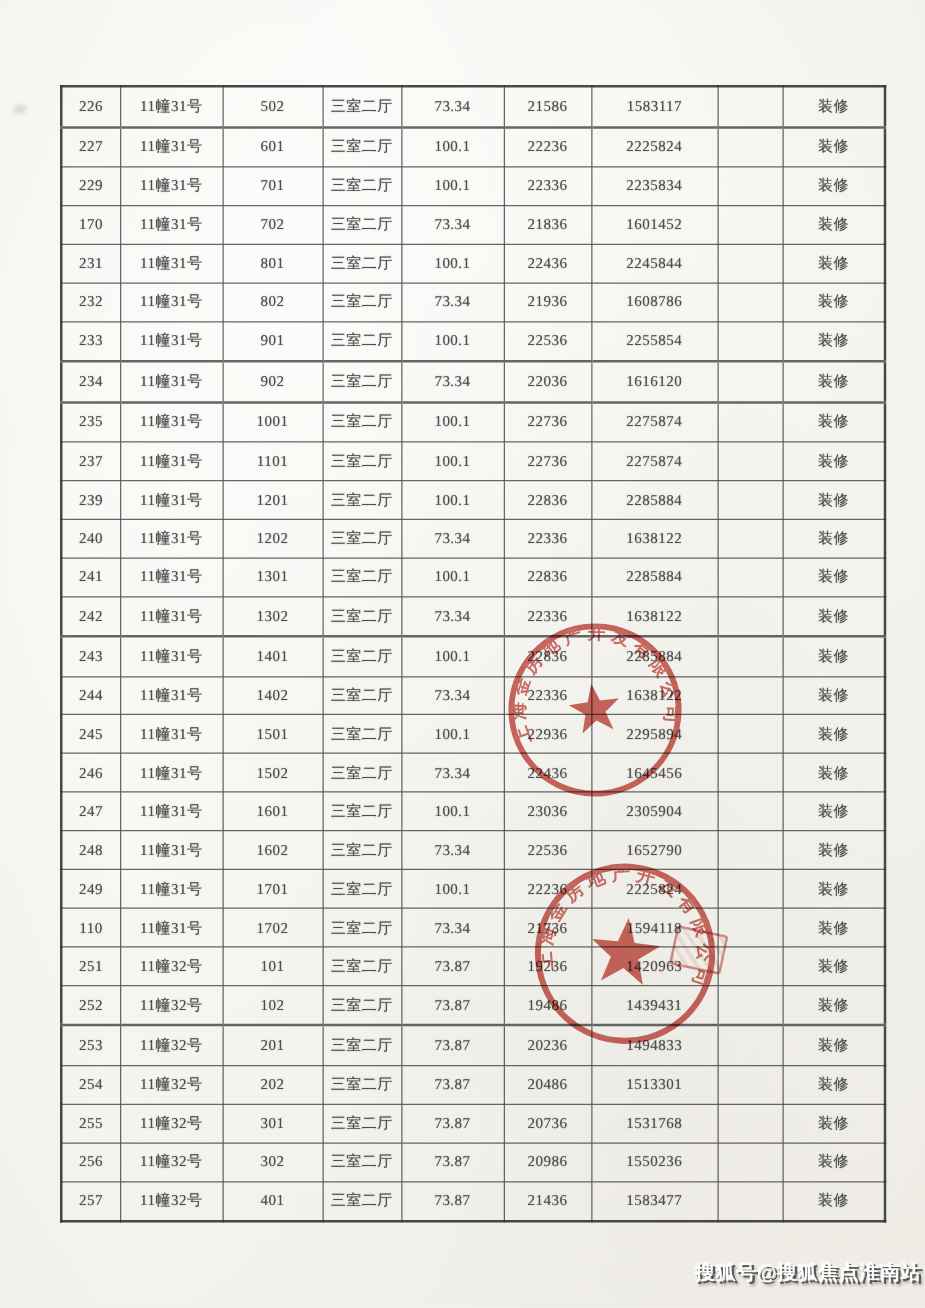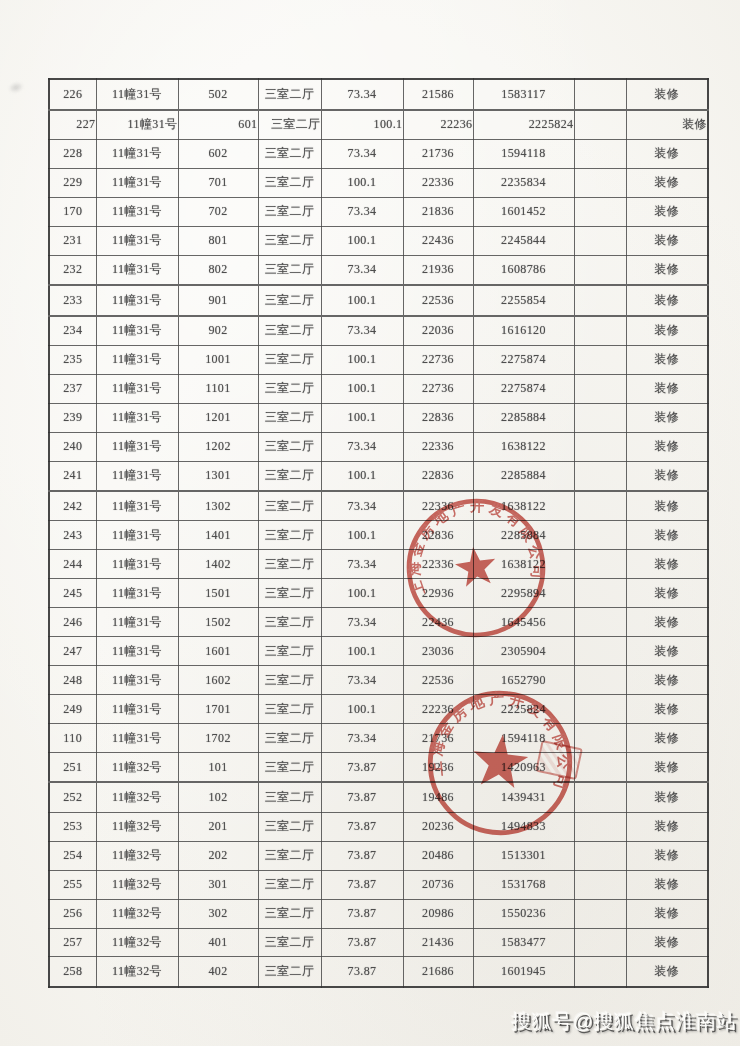--- a/index.html
+++ b/index.html
@@ -15,38 +15,38 @@
       radial-gradient(ellipse at 70% 80%, rgba(214,209,198,.30), rgba(214,209,198,0) 60%),
       radial-gradient(ellipse at 50% 45%, #f8f7f3 55%, #f2f0ea 100%);
   }
   
   .smudge{
     position:absolute;left:8px;top:82px;width:16px;height:11px;
     background:radial-gradient(ellipse, rgba(140,140,140,.35), rgba(140,140,140,0) 70%);
     filter:blur(1px);transform:rotate(-15deg);
   }
   table.price-table{
-    position:absolute;left:48px;top:78px;width:659px;height:910px;
+    position:absolute;left:48px;top:68px;width:659px;height:910px;
     border-collapse:collapse;table-layout:fixed;
     border:2px solid rgba(52,52,52,.9);
   }
   table.price-table td{
     border:1.5px solid rgba(70,70,70,.82);
     text-align:center;vertical-align:middle;
     font-size:12px;color:#4d4d4d;
     text-shadow:0 0 1px rgba(90,90,90,.65);
     letter-spacing:.4px;
     padding:0;overflow:hidden;white-space:nowrap;
   }
   
   table.price-table tr:nth-child(7) td,
   table.price-table tr:nth-child(8) td,
   table.price-table tr:nth-child(14) td,
   table.price-table tr:nth-child(24) td{border-bottom-width:2.5px;}
-  table.price-table tr:nth-child(2) td{border-top-width:2px;text-align:right;}
+  table.price-table tr:nth-child(2) td{border-top-width:2px;}
 
   .stamp{
     position:absolute;mix-blend-mode:multiply;opacity:.82;
     pointer-events:none;
   }
   .stamp1{left:403px;top:495px;width:146px;height:146px;transform:rotate(-8deg);}
   .stamp2{left:424px;top:687px;width:152px;height:152px;transform:rotate(6deg);}
   .stamp .ring{fill:none;stroke:#c1463d;stroke-width:4.6px;}
   .stamp .star{fill:#c1463d;}
   .stamp text{
@@ -55,21 +55,21 @@
   }
   .seal-box{
     position:absolute;left:538px;top:744px;width:38px;height:28px;
     border:2px solid rgba(193,70,61,.55);border-radius:3px;
     transform:rotate(12deg);mix-blend-mode:multiply;
     background:repeating-linear-gradient(45deg, rgba(193,70,61,.12) 0 3px, rgba(193,70,61,0) 3px 7px);
   }
   .watermark{
     position:absolute;right:3px;top:1008px;
     font-family:"Liberation Sans","DejaVu Sans",sans-serif;
-    font-size:20px;font-weight:normal;letter-spacing:.5px;
+    font-size:16px;font-weight:bold;letter-spacing:.5px;
     color:#fdfdfb;
     text-shadow:2px 2px 0 rgba(55,55,55,.78), 3px 3px 2px rgba(55,55,55,.35), -1px -1px 1px rgba(255,255,255,.6);
   }
 </style>
 </head>
 <body>
 
 <div class="page">
 
   <div class="smudge"></div>
@@ -103,251 +103,240 @@
           <td>11幢31号</td>
           <td>601</td>
           <td>三室二厅</td>
           <td>100.1</td>
           <td>22236</td>
           <td>2225824</td>
           <td></td>
           <td>装修</td>
         </tr>
         <tr>
-          <td>228</td>
-          <td>11幢31号</td>
-          <td>602</td>
+          <td>229</td>
+          <td>11幢31号</td>
+          <td>701</td>
+          <td>三室二厅</td>
+          <td>100.1</td>
+          <td>22336</td>
+          <td>2235834</td>
+          <td></td>
+          <td>装修</td>
+        </tr>
+        <tr>
+          <td>170</td>
+          <td>11幢31号</td>
+          <td>702</td>
+          <td>三室二厅</td>
+          <td>73.34</td>
+          <td>21836</td>
+          <td>1601452</td>
+          <td></td>
+          <td>装修</td>
+        </tr>
+        <tr>
+          <td>231</td>
+          <td>11幢31号</td>
+          <td>801</td>
+          <td>三室二厅</td>
+          <td>100.1</td>
+          <td>22436</td>
+          <td>2245844</td>
+          <td></td>
+          <td>装修</td>
+        </tr>
+        <tr>
+          <td>232</td>
+          <td>11幢31号</td>
+          <td>802</td>
+          <td>三室二厅</td>
+          <td>73.34</td>
+          <td>21936</td>
+          <td>1608786</td>
+          <td></td>
+          <td>装修</td>
+        </tr>
+        <tr>
+          <td>233</td>
+          <td>11幢31号</td>
+          <td>901</td>
+          <td>三室二厅</td>
+          <td>100.1</td>
+          <td>22536</td>
+          <td>2255854</td>
+          <td></td>
+          <td>装修</td>
+        </tr>
+        <tr>
+          <td>234</td>
+          <td>11幢31号</td>
+          <td>902</td>
+          <td>三室二厅</td>
+          <td>73.34</td>
+          <td>22036</td>
+          <td>1616120</td>
+          <td></td>
+          <td>装修</td>
+        </tr>
+        <tr>
+          <td>235</td>
+          <td>11幢31号</td>
+          <td>1001</td>
+          <td>三室二厅</td>
+          <td>100.1</td>
+          <td>22736</td>
+          <td>2275874</td>
+          <td></td>
+          <td>装修</td>
+        </tr>
+        <tr>
+          <td>237</td>
+          <td>11幢31号</td>
+          <td>1101</td>
+          <td>三室二厅</td>
+          <td>100.1</td>
+          <td>22736</td>
+          <td>2275874</td>
+          <td></td>
+          <td>装修</td>
+        </tr>
+        <tr>
+          <td>239</td>
+          <td>11幢31号</td>
+          <td>1201</td>
+          <td>三室二厅</td>
+          <td>100.1</td>
+          <td>22836</td>
+          <td>2285884</td>
+          <td></td>
+          <td>装修</td>
+        </tr>
+        <tr>
+          <td>240</td>
+          <td>11幢31号</td>
+          <td>1202</td>
+          <td>三室二厅</td>
+          <td>73.34</td>
+          <td>22336</td>
+          <td>1638122</td>
+          <td></td>
+          <td>装修</td>
+        </tr>
+        <tr>
+          <td>241</td>
+          <td>11幢31号</td>
+          <td>1301</td>
+          <td>三室二厅</td>
+          <td>100.1</td>
+          <td>22836</td>
+          <td>2285884</td>
+          <td></td>
+          <td>装修</td>
+        </tr>
+        <tr>
+          <td>242</td>
+          <td>11幢31号</td>
+          <td>1302</td>
+          <td>三室二厅</td>
+          <td>73.34</td>
+          <td>22336</td>
+          <td>1638122</td>
+          <td></td>
+          <td>装修</td>
+        </tr>
+        <tr>
+          <td>243</td>
+          <td>11幢31号</td>
+          <td>1401</td>
+          <td>三室二厅</td>
+          <td>100.1</td>
+          <td>22836</td>
+          <td>2285884</td>
+          <td></td>
+          <td>装修</td>
+        </tr>
+        <tr>
+          <td>244</td>
+          <td>11幢31号</td>
+          <td>1402</td>
+          <td>三室二厅</td>
+          <td>73.34</td>
+          <td>22336</td>
+          <td>1638122</td>
+          <td></td>
+          <td>装修</td>
+        </tr>
+        <tr>
+          <td>245</td>
+          <td>11幢31号</td>
+          <td>1501</td>
+          <td>三室二厅</td>
+          <td>100.1</td>
+          <td>22936</td>
+          <td>2295894</td>
+          <td></td>
+          <td>装修</td>
+        </tr>
+        <tr>
+          <td>246</td>
+          <td>11幢31号</td>
+          <td>1502</td>
+          <td>三室二厅</td>
+          <td>73.34</td>
+          <td>22436</td>
+          <td>1645456</td>
+          <td></td>
+          <td>装修</td>
+        </tr>
+        <tr>
+          <td>247</td>
+          <td>11幢31号</td>
+          <td>1601</td>
+          <td>三室二厅</td>
+          <td>100.1</td>
+          <td>23036</td>
+          <td>2305904</td>
+          <td></td>
+          <td>装修</td>
+        </tr>
+        <tr>
+          <td>248</td>
+          <td>11幢31号</td>
+          <td>1602</td>
+          <td>三室二厅</td>
+          <td>73.34</td>
+          <td>22536</td>
+          <td>1652790</td>
+          <td></td>
+          <td>装修</td>
+        </tr>
+        <tr>
+          <td>249</td>
+          <td>11幢31号</td>
+          <td>1701</td>
+          <td>三室二厅</td>
+          <td>100.1</td>
+          <td>22236</td>
+          <td>2225824</td>
+          <td></td>
+          <td>装修</td>
+        </tr>
+        <tr>
+          <td>110</td>
+          <td>11幢31号</td>
+          <td>1702</td>
           <td>三室二厅</td>
           <td>73.34</td>
           <td>21736</td>
           <td>1594118</td>
           <td></td>
           <td>装修</td>
         </tr>
         <tr>
-          <td>229</td>
-          <td>11幢31号</td>
-          <td>701</td>
-          <td>三室二厅</td>
-          <td>100.1</td>
-          <td>22336</td>
-          <td>2235834</td>
-          <td></td>
-          <td>装修</td>
-        </tr>
-        <tr>
-          <td>170</td>
-          <td>11幢31号</td>
-          <td>702</td>
-          <td>三室二厅</td>
-          <td>73.34</td>
-          <td>21836</td>
-          <td>1601452</td>
-          <td></td>
-          <td>装修</td>
-        </tr>
-        <tr>
-          <td>231</td>
-          <td>11幢31号</td>
-          <td>801</td>
-          <td>三室二厅</td>
-          <td>100.1</td>
-          <td>22436</td>
-          <td>2245844</td>
-          <td></td>
-          <td>装修</td>
-        </tr>
-        <tr>
-          <td>232</td>
-          <td>11幢31号</td>
-          <td>802</td>
-          <td>三室二厅</td>
-          <td>73.34</td>
-          <td>21936</td>
-          <td>1608786</td>
-          <td></td>
-          <td>装修</td>
-        </tr>
-        <tr>
-          <td>233</td>
-          <td>11幢31号</td>
-          <td>901</td>
-          <td>三室二厅</td>
-          <td>100.1</td>
-          <td>22536</td>
-          <td>2255854</td>
-          <td></td>
-          <td>装修</td>
-        </tr>
-        <tr>
-          <td>234</td>
-          <td>11幢31号</td>
-          <td>902</td>
-          <td>三室二厅</td>
-          <td>73.34</td>
-          <td>22036</td>
-          <td>1616120</td>
-          <td></td>
-          <td>装修</td>
-        </tr>
-        <tr>
-          <td>235</td>
-          <td>11幢31号</td>
-          <td>1001</td>
-          <td>三室二厅</td>
-          <td>100.1</td>
-          <td>22736</td>
-          <td>2275874</td>
-          <td></td>
-          <td>装修</td>
-        </tr>
-        <tr>
-          <td>237</td>
-          <td>11幢31号</td>
-          <td>1101</td>
-          <td>三室二厅</td>
-          <td>100.1</td>
-          <td>22736</td>
-          <td>2275874</td>
-          <td></td>
-          <td>装修</td>
-        </tr>
-        <tr>
-          <td>239</td>
-          <td>11幢31号</td>
-          <td>1201</td>
-          <td>三室二厅</td>
-          <td>100.1</td>
-          <td>22836</td>
-          <td>2285884</td>
-          <td></td>
-          <td>装修</td>
-        </tr>
-        <tr>
-          <td>240</td>
-          <td>11幢31号</td>
-          <td>1202</td>
-          <td>三室二厅</td>
-          <td>73.34</td>
-          <td>22336</td>
-          <td>1638122</td>
-          <td></td>
-          <td>装修</td>
-        </tr>
-        <tr>
-          <td>241</td>
-          <td>11幢31号</td>
-          <td>1301</td>
-          <td>三室二厅</td>
-          <td>100.1</td>
-          <td>22836</td>
-          <td>2285884</td>
-          <td></td>
-          <td>装修</td>
-        </tr>
-        <tr>
-          <td>242</td>
-          <td>11幢31号</td>
-          <td>1302</td>
-          <td>三室二厅</td>
-          <td>73.34</td>
-          <td>22336</td>
-          <td>1638122</td>
-          <td></td>
-          <td>装修</td>
-        </tr>
-        <tr>
-          <td>243</td>
-          <td>11幢31号</td>
-          <td>1401</td>
-          <td>三室二厅</td>
-          <td>100.1</td>
-          <td>22836</td>
-          <td>2285884</td>
-          <td></td>
-          <td>装修</td>
-        </tr>
-        <tr>
-          <td>244</td>
-          <td>11幢31号</td>
-          <td>1402</td>
-          <td>三室二厅</td>
-          <td>73.34</td>
-          <td>22336</td>
-          <td>1638122</td>
-          <td></td>
-          <td>装修</td>
-        </tr>
-        <tr>
-          <td>245</td>
-          <td>11幢31号</td>
-          <td>1501</td>
-          <td>三室二厅</td>
-          <td>100.1</td>
-          <td>22936</td>
-          <td>2295894</td>
-          <td></td>
-          <td>装修</td>
-        </tr>
-        <tr>
-          <td>246</td>
-          <td>11幢31号</td>
-          <td>1502</td>
-          <td>三室二厅</td>
-          <td>73.34</td>
-          <td>22436</td>
-          <td>1645456</td>
-          <td></td>
-          <td>装修</td>
-        </tr>
-        <tr>
-          <td>247</td>
-          <td>11幢31号</td>
-          <td>1601</td>
-          <td>三室二厅</td>
-          <td>100.1</td>
-          <td>23036</td>
-          <td>2305904</td>
-          <td></td>
-          <td>装修</td>
-        </tr>
-        <tr>
-          <td>248</td>
-          <td>11幢31号</td>
-          <td>1602</td>
-          <td>三室二厅</td>
-          <td>73.34</td>
-          <td>22536</td>
-          <td>1652790</td>
-          <td></td>
-          <td>装修</td>
-        </tr>
-        <tr>
-          <td>249</td>
-          <td>11幢31号</td>
-          <td>1701</td>
-          <td>三室二厅</td>
-          <td>100.1</td>
-          <td>22236</td>
-          <td>2225824</td>
-          <td></td>
-          <td>装修</td>
-        </tr>
-        <tr>
-          <td>110</td>
-          <td>11幢31号</td>
-          <td>1702</td>
-          <td>三室二厅</td>
-          <td>73.34</td>
-          <td>21736</td>
-          <td>1594118</td>
-          <td></td>
-          <td>装修</td>
-        </tr>
-        <tr>
           <td>251</td>
           <td>11幢32号</td>
           <td>101</td>
           <td>三室二厅</td>
           <td>73.87</td>
           <td>19236</td>
           <td>1420963</td>
           <td></td>
           <td>装修</td>
         </tr>
@@ -407,31 +396,20 @@
           <td>装修</td>
         </tr>
         <tr>
           <td>257</td>
           <td>11幢32号</td>
           <td>401</td>
           <td>三室二厅</td>
           <td>73.87</td>
           <td>21436</td>
           <td>1583477</td>
-          <td></td>
-          <td>装修</td>
-        </tr>
-        <tr>
-          <td>258</td>
-          <td>11幢32号</td>
-          <td>402</td>
-          <td>三室二厅</td>
-          <td>73.87</td>
-          <td>21686</td>
-          <td>1601945</td>
           <td></td>
           <td>装修</td>
         </tr>
       </tbody>
   </table>
 
   <svg class="stamp stamp1" viewBox="0 0 144 144">
     <defs>
       <path id="arc1" d="M 22,97 A 56 56 0 1 1 122,97" fill="none"></path>
     </defs>

